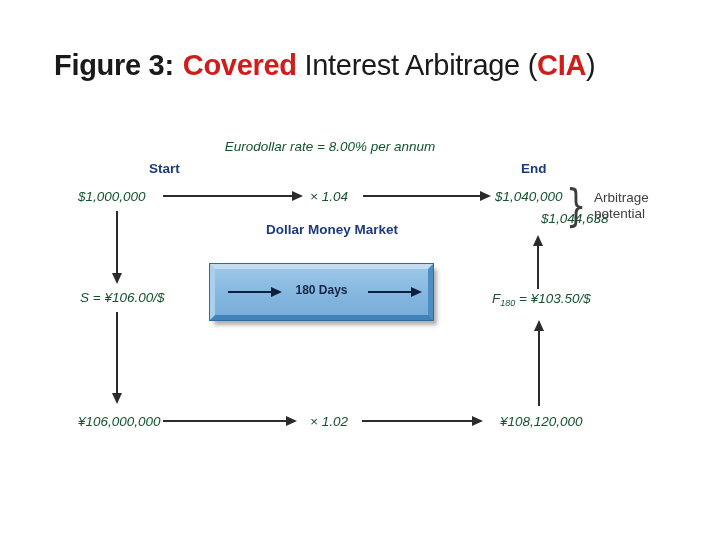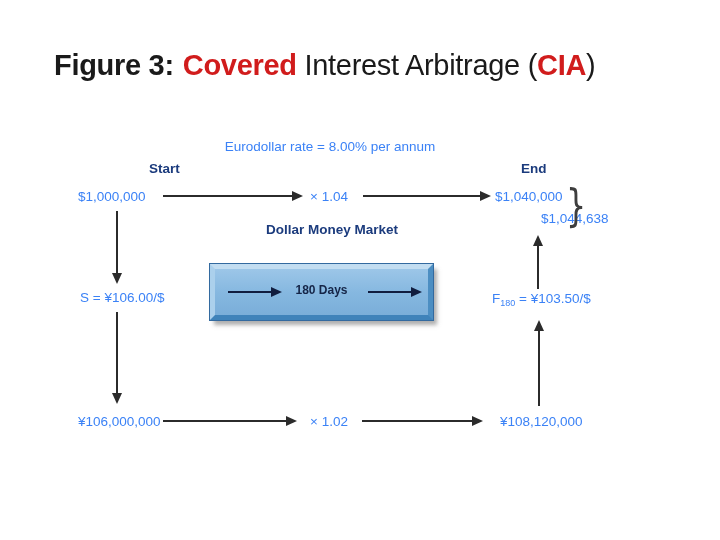--- a/index.html
+++ b/index.html
@@ -10,21 +10,21 @@
   }
   
   .title {
     position:absolute; left:54px; top:48px; font-size:29px; line-height:34px;
     color:#1a1a1a; white-space:nowrap; letter-spacing:-0.3px;
   }
   .title .bold { font-weight:bold; }
   .title .red { color:#d11c1c; font-weight:bold; }
   .title .gap { margin-left:9px; }
   
-  .gtxt { position:absolute; color:#3b82f6; font-size:13.5px; line-height:15px; white-space:nowrap; }
+  .gtxt { position:absolute; color:#14532d; font-size:13.5px; line-height:15px; white-space:nowrap;font-style:italic; }
   .navy { position:absolute; color:#1b3b7d; font-weight:bold; font-size:13.5px; line-height:15px; white-space:nowrap; }
   .centered { text-align:center; }
   sub.fsub { font-size:9px; vertical-align:-3px; }
   
   .h-line { position:absolute; height:2px; background:#2b2b2b; }
   .h-line.head-right::after {
     content:""; position:absolute; right:-10px; top:-4px; width:0; height:0;
     border-left:11px solid #2b2b2b; border-top:5px solid transparent; border-bottom:5px solid transparent;
   }
   .v-line { position:absolute; width:2px; background:#2b2b2b; }
@@ -75,20 +75,24 @@
   <div class="navy" style="left:521px; top:161px;">End</div>
 
   <div class="gtxt" style="left:78px; top:189px;">$1,000,000</div>
   <div class="h-line head-right" style="left:163px; top:195px; width:130px;"></div>
   <div class="gtxt" style="left:310px; top:189px;">× 1.04</div>
   <div class="h-line head-right" style="left:363px; top:195px; width:118px;"></div>
   <div class="gtxt" style="left:495px; top:189px;">$1,040,000</div>
   <div class="gtxt" style="left:505px; top:211px;margin-left:36px;">$1,044,638</div>
 
   <div class="bracket">}</div>
+  <div class="arb-label">
+    <div>Arbitrage</div>
+    <div>potential</div>
+  </div>
 
   <div class="navy centered" style="left:232px; top:222px; width:200px;">Dollar Money Market</div>
 
   <div class="v-line head-down" style="left:116px; top:211px; height:63px;"></div>
 
   <div class="v-line head-up" style="left:537px; top:245px; height:44px;"></div>
 
   <div class="gtxt" style="left:80px; top:290px;">S = ¥106.00/$</div>
 
   <div class="period-box">

